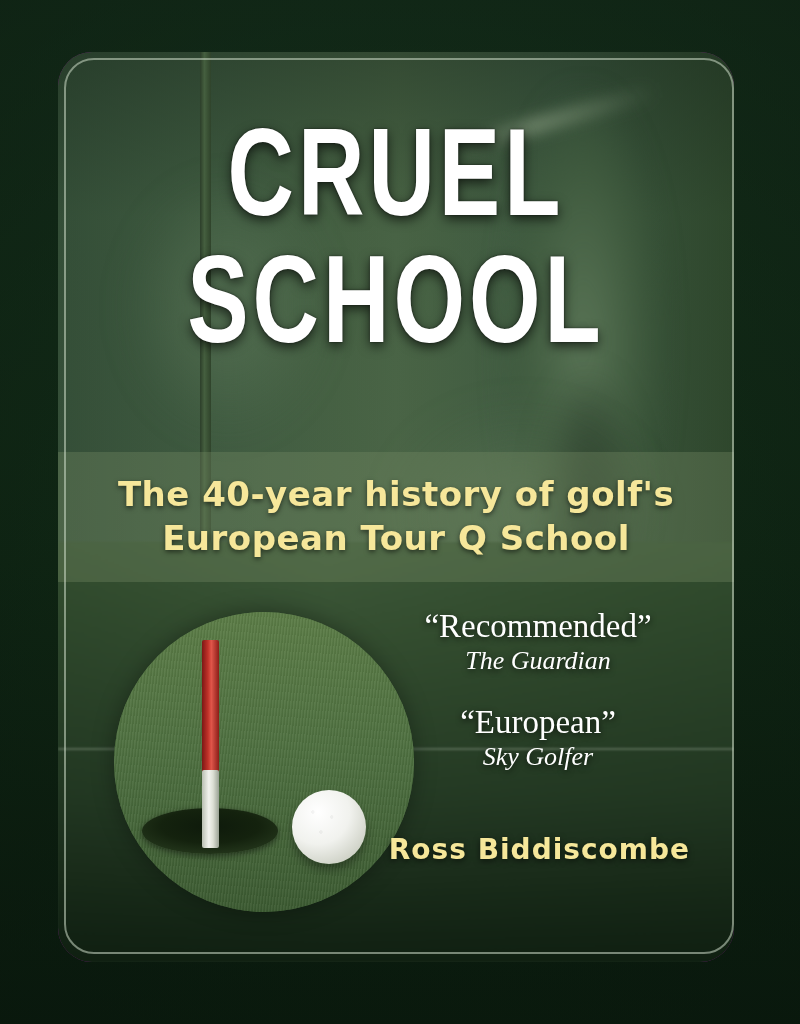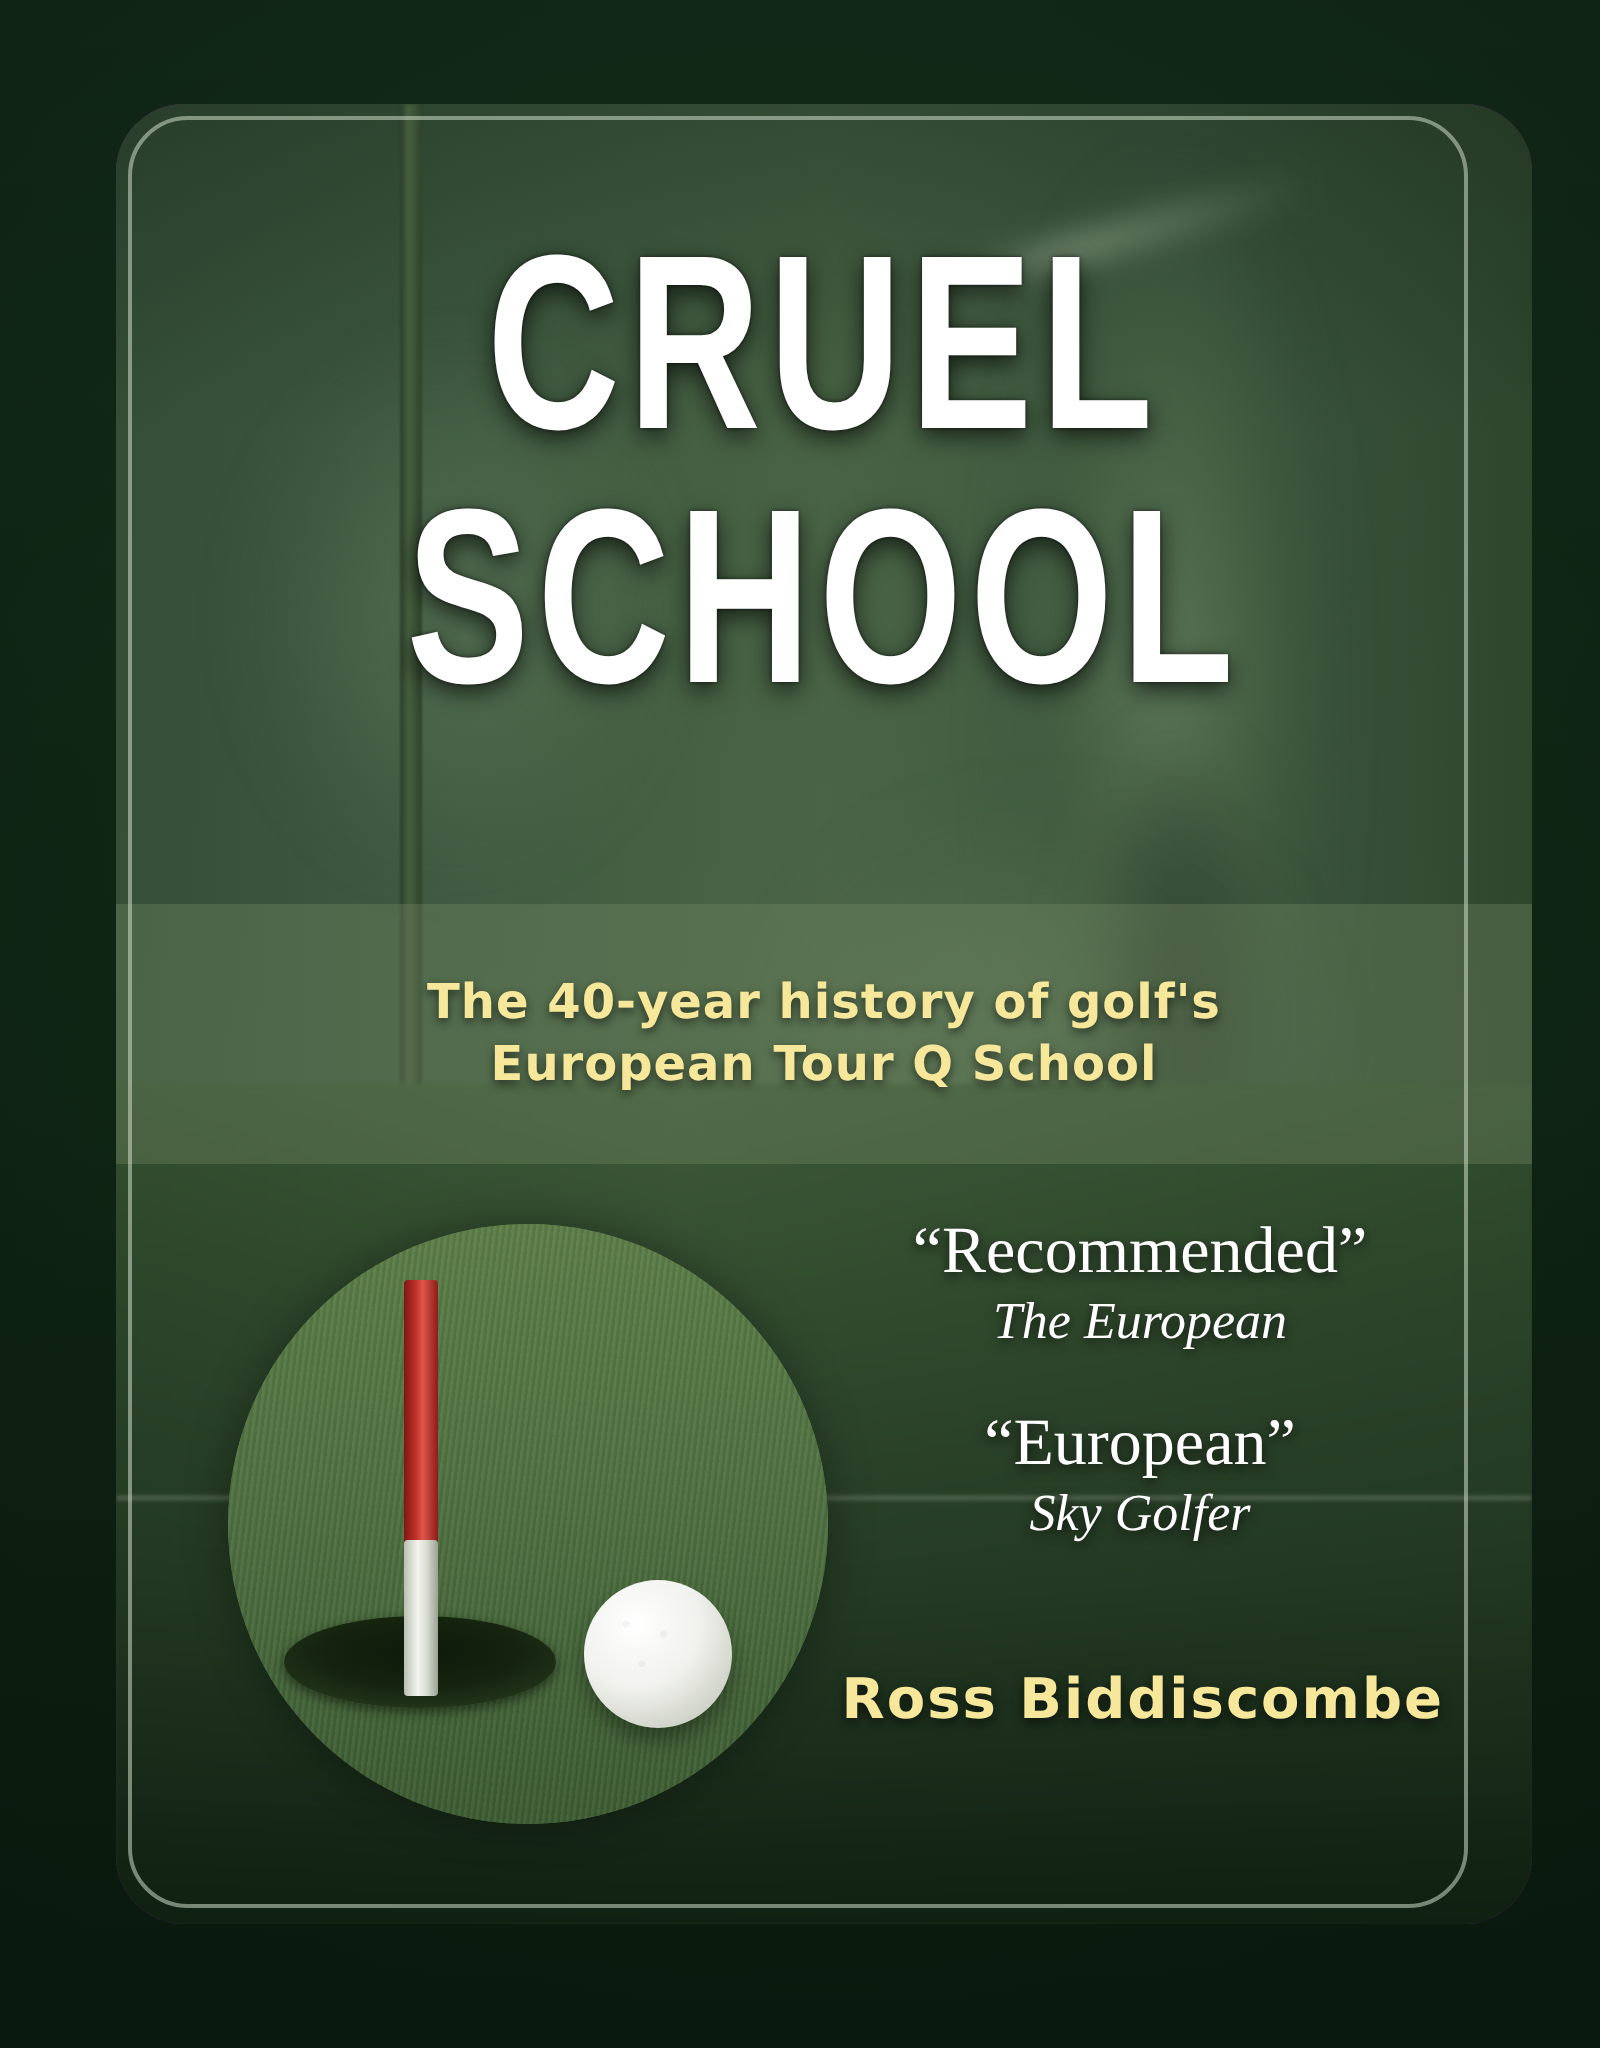--- a/index.html
+++ b/index.html
@@ -34,21 +34,20 @@
   
   .panel {
     position: absolute;
     left: 58px;
     top: 52px;
     width: 676px;
     height: 910px;
     border-radius: 34px 34px 34px 34px;
     overflow: hidden;
     background: #701a75;
-    padding-left: 32px;
   }
 
   
   .keyline {
     position: absolute;
     left: 64px;
     top: 58px;
     width: 666px;
     height: 892px;
     border: 2px solid rgba(205,220,200,0.55);
@@ -254,21 +253,21 @@
     z-index: 20;
     display: flex;
     flex-direction: column;
     align-items: center;
     justify-content: center;
   }
   .subtitle-line {
     color: #f6e79a;
     font-family: "DejaVu Sans", sans-serif;
     font-weight: 700;
-    font-size: 24px;
+    font-size: 34px;
     letter-spacing: 0.5px;
     line-height: 1.28;
     text-shadow: 0 2px 5px rgba(0,0,0,0.55);
     white-space: nowrap;
   }
 
   
   .blurbs {
     position: absolute;
     right: 46px;
@@ -342,21 +341,21 @@
     </div>
 
     <div class="subtitle-band">
       <div class="subtitle-line">The 40-year history of golf's</div>
       <div class="subtitle-line">European Tour Q School</div>
     </div>
 
     <div class="blurbs">
       <div class="blurb">
         <div class="blurb-quote">“Recommended”</div>
-        <div class="blurb-source">The European</div>
+        <div class="blurb-source">The Guardian</div>
       </div>
       <div class="blurb">
       </div>
       <div class="blurb">
         <div class="blurb-quote">“European”</div>
         <div class="blurb-source">Sky Golfer</div>
       </div>
     </div>
 
     <div class="author">Ross Biddiscombe</div>

